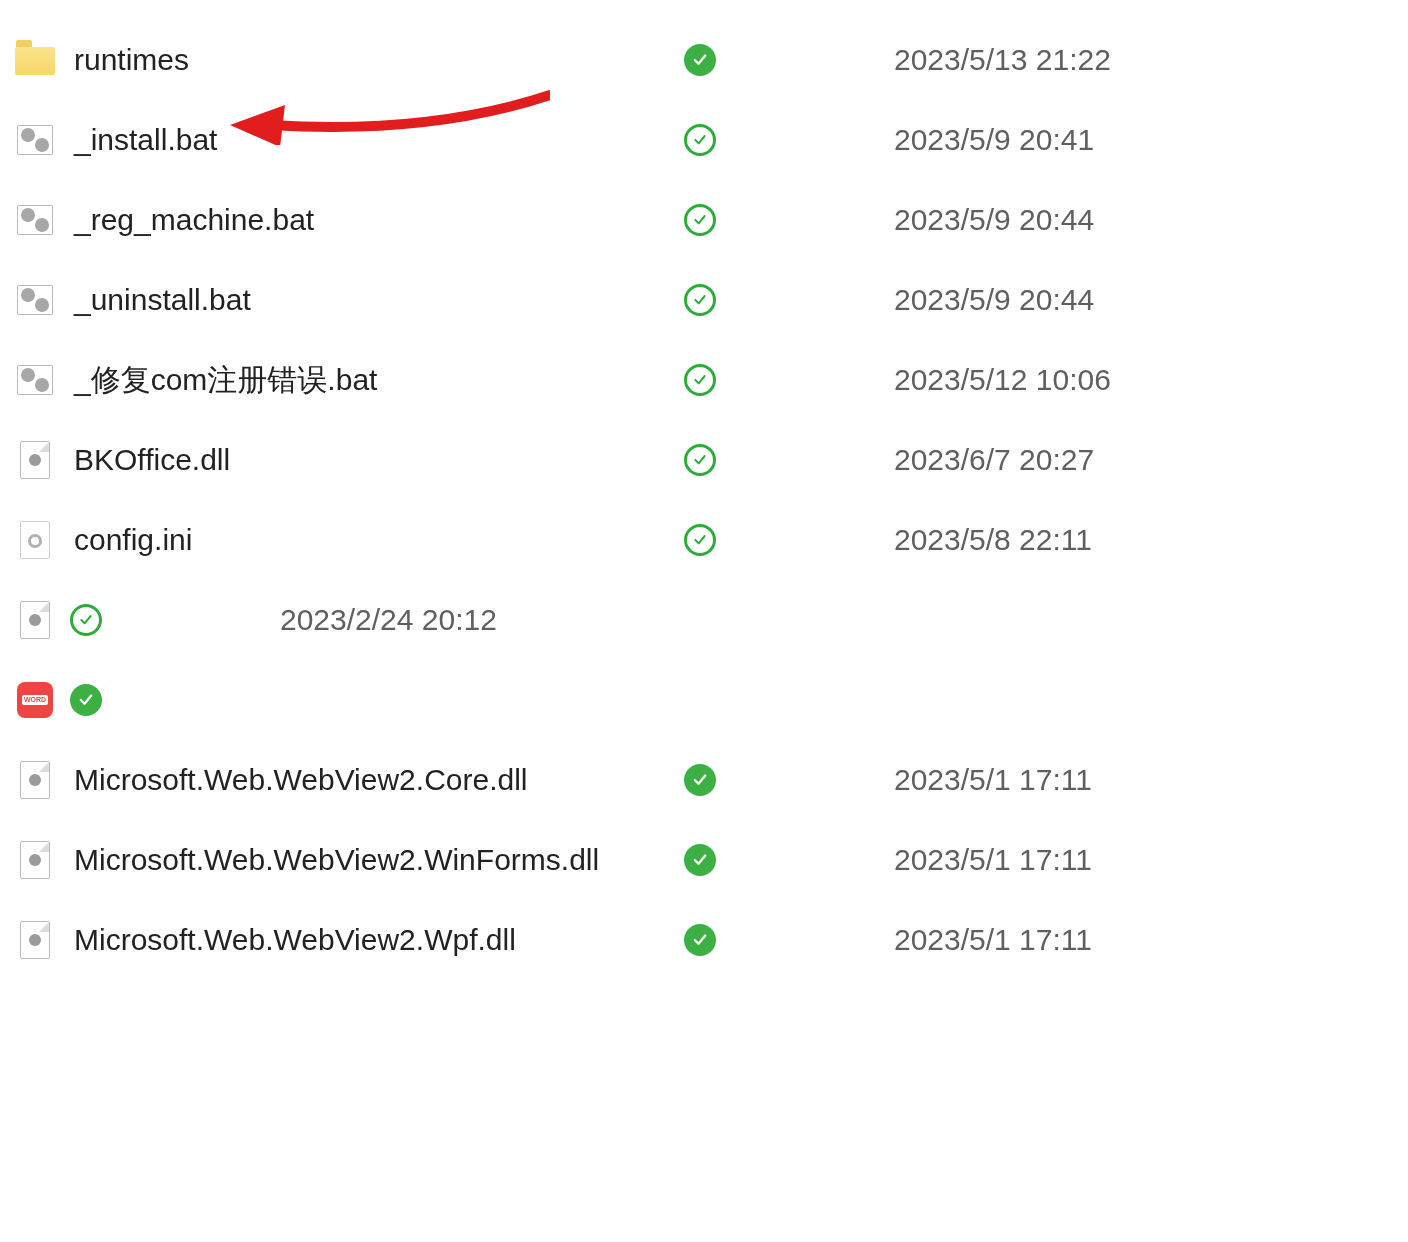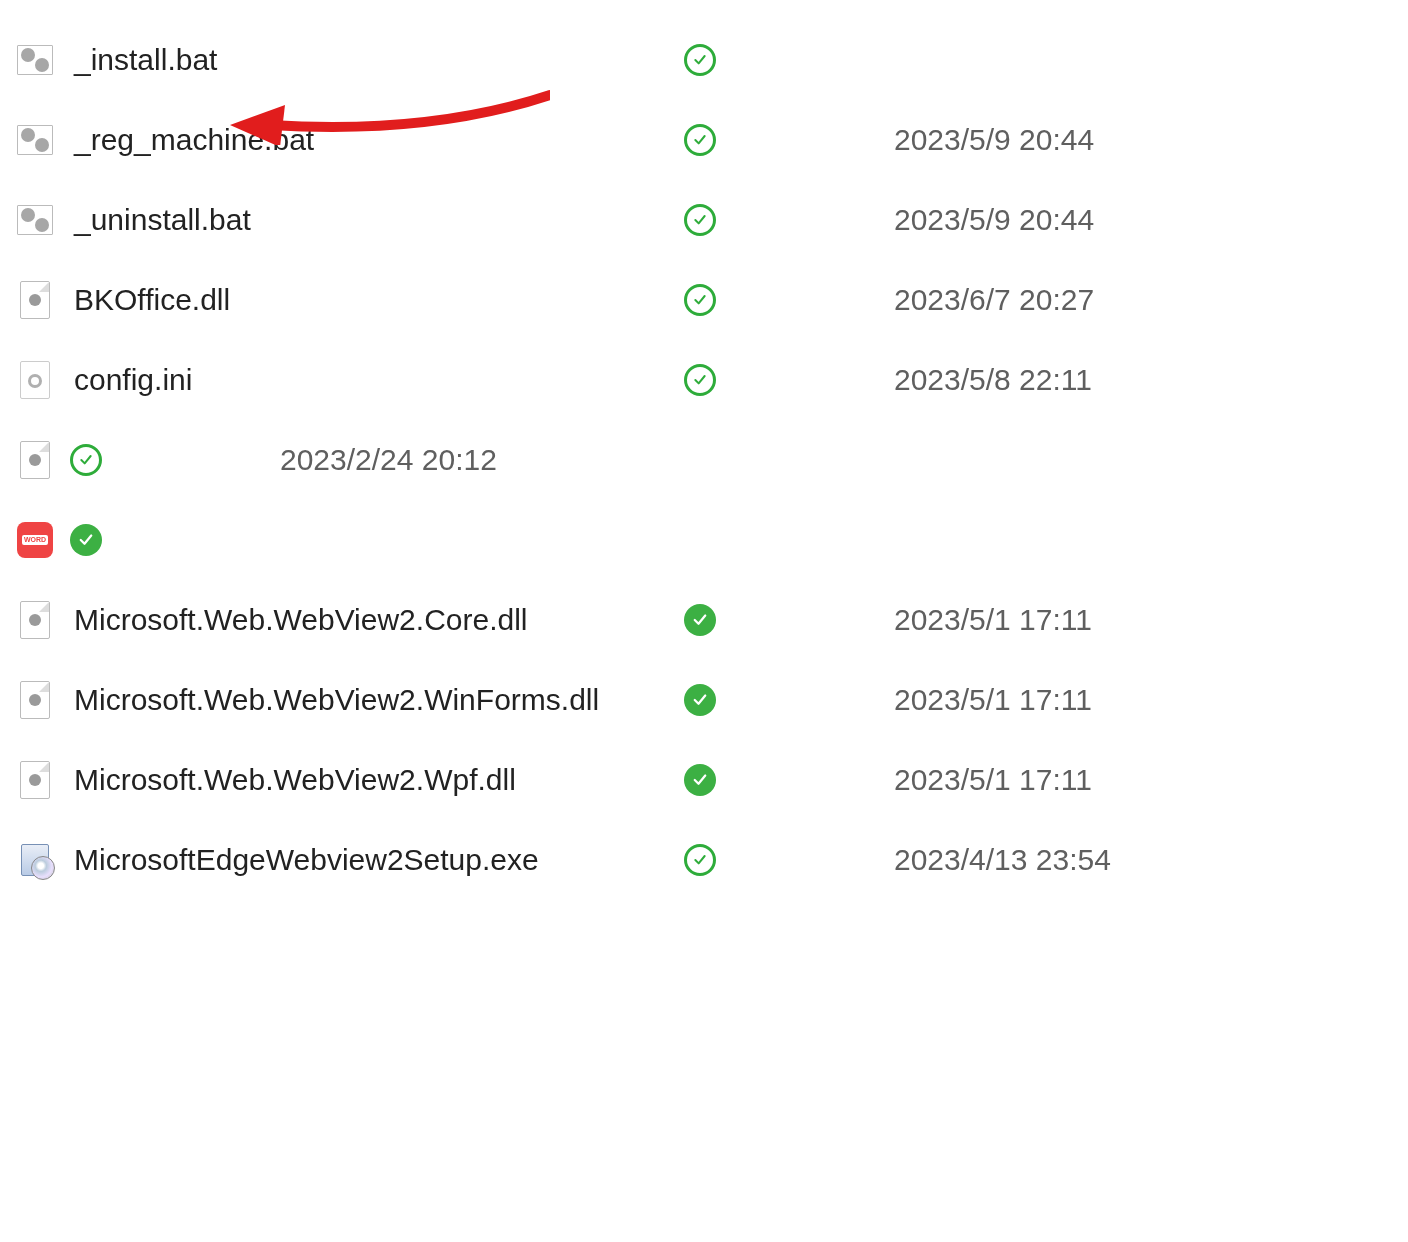--- a/index.html
+++ b/index.html
@@ -223,32 +223,50 @@
     height: 70px;
     pointer-events: none;
   }
 </style>
 </head>
 <body>
 
 <div class="file-list" id="list">
     <div class="row">
       <div class="cell-icon">
+        <span class="ico ico-folder">
+          <span class="tab"></span>
+          <span class="body"></span>
+        </span>
+      </div>
+      <div class="cell-name">runtimes</div>
+      <div class="cell-status">
+        <span class="status solid">
+          <svg viewBox="0 0 24 24" fill="none">
+            <path d="M5 12l5 5 9-11" stroke="#fff" stroke-width="3" stroke-linecap="round" stroke-linejoin="round"></path>
+          </svg>
+        </span>
+      </div>
+      <div class="cell-date">2023/5/13 21:22</div>
+    </div>
+    <div class="row">
+      <div class="cell-icon">
         <span class="ico">
           <span class="ico-bat"></span>
         </span>
       </div>
       <div class="cell-name">_install.bat</div>
       <div class="cell-status">
         <span class="status outline">
           <svg viewBox="0 0 24 24" fill="none">
             <path d="M5 12l5 5 9-11" stroke="#2eac3a" stroke-width="3" stroke-linecap="round" stroke-linejoin="round"></path>
           </svg>
         </span>
       </div>
+      <div class="cell-date">2023/5/9 20:41</div>
     </div>
     <div class="row">
       <div class="cell-icon">
         <span class="ico">
           <span class="ico-bat"></span>
         </span>
       </div>
       <div class="cell-name">_reg_machine.bat</div>
       <div class="cell-status">
         <span class="status outline">
@@ -267,20 +285,36 @@
       </div>
       <div class="cell-name">_uninstall.bat</div>
       <div class="cell-status">
         <span class="status outline">
           <svg viewBox="0 0 24 24" fill="none">
             <path d="M5 12l5 5 9-11" stroke="#2eac3a" stroke-width="3" stroke-linecap="round" stroke-linejoin="round"></path>
           </svg>
         </span>
       </div>
       <div class="cell-date">2023/5/9 20:44</div>
+    </div>
+    <div class="row">
+      <div class="cell-icon">
+        <span class="ico">
+          <span class="ico-bat"></span>
+        </span>
+      </div>
+      <div class="cell-name">_修复com注册错误.bat</div>
+      <div class="cell-status">
+        <span class="status outline">
+          <svg viewBox="0 0 24 24" fill="none">
+            <path d="M5 12l5 5 9-11" stroke="#2eac3a" stroke-width="3" stroke-linecap="round" stroke-linejoin="round"></path>
+          </svg>
+        </span>
+      </div>
+      <div class="cell-date">2023/5/12 10:06</div>
     </div>
     <div class="row">
       <div class="cell-icon">
         <span class="ico">
           <span class="ico-dll">
             <span class="ear"></span>
           </span>
         </span>
       </div>
       <div class="cell-name">BKOffice.dll</div>
@@ -388,39 +422,20 @@
       </div>
       <div class="cell-name">Microsoft.Web.WebView2.Wpf.dll</div>
       <div class="cell-status">
         <span class="status solid">
           <svg viewBox="0 0 24 24" fill="none">
             <path d="M5 12l5 5 9-11" stroke="#fff" stroke-width="3" stroke-linecap="round" stroke-linejoin="round"></path>
           </svg>
         </span>
       </div>
       <div class="cell-date">2023/5/1 17:11</div>
-    </div>
-    <div class="row">
-      <div class="cell-icon">
-        <span class="ico">
-          <span class="ico-exe">
-            <span class="box"></span>
-            <span class="disc"></span>
-          </span>
-        </span>
-      </div>
-      <div class="cell-name">MicrosoftEdgeWebview2Setup.exe</div>
-      <div class="cell-status">
-        <span class="status outline">
-          <svg viewBox="0 0 24 24" fill="none">
-            <path d="M5 12l5 5 9-11" stroke="#2eac3a" stroke-width="3" stroke-linecap="round" stroke-linejoin="round"></path>
-          </svg>
-        </span>
-      </div>
-      <div class="cell-date">2023/4/13 23:54</div>
     </div>
   </div>
 
 <div class="arrow-annot">
   <svg viewBox="0 0 320 70" width="320" height="70">
     <defs>
       <marker id="arrowhead" markerWidth="10" markerHeight="10" refX="2" refY="5" orient="auto">
         <polygon points="10,0 0,5 10,10" fill="#e11d1d"></polygon>
       </marker>
     </defs>

